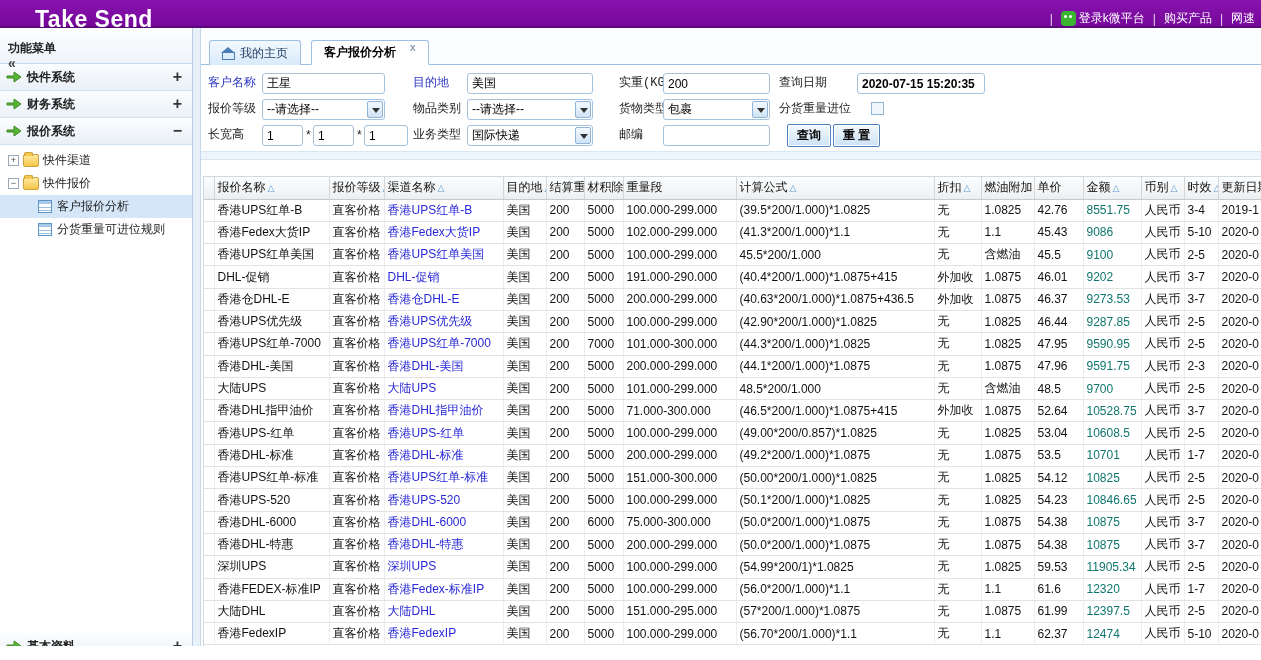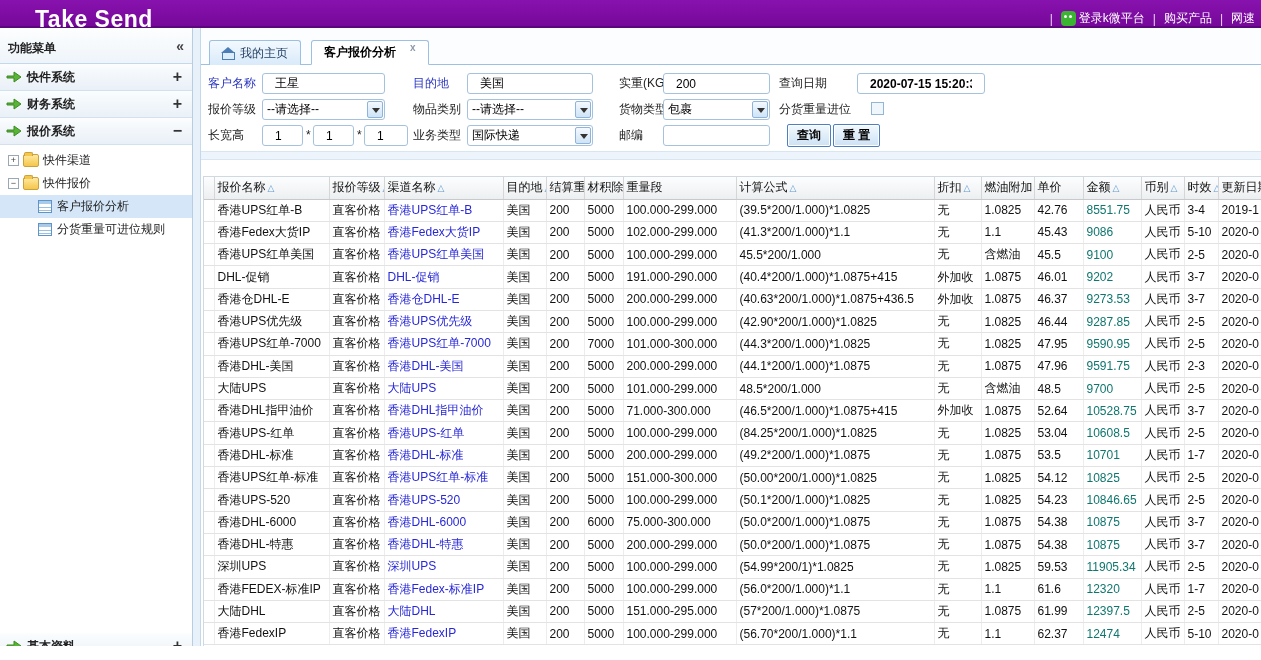--- a/index.html
+++ b/index.html
@@ -22,21 +22,21 @@
 
   
   .main { display:flex; height:618px; }
   .sidebar { width:193px; border-right:1px solid #b9cde2; position:relative; background:#fff;
     flex:none; overflow:hidden; }
   .splitter { width:8px; background:#e8f1fa; border-right:1px solid #c4d8ec; flex:none; }
   .content { flex:1; position:relative; overflow:hidden; background:#fff; }
 
   
   .sb-header { height:36px; padding:12px 8px 0 8px; border-bottom:1px solid #c4d8ec;
-    background:linear-gradient(#fdfefe,#eef4fa); display:flex; justify-content:space-between; }
+    background:linear-gradient(#fdfefe,#eef4fa); display:flex; justify-content:space-between;flex-direction:column; }
   .sb-title { font-weight:bold; color:#222; }
   .sb-collapse { color:#444; font-weight:bold; font-size:14px; cursor:pointer; line-height:12px; }
   .accordion { height:27px; display:flex; align-items:center; padding:0 10px 0 6px;
     background:linear-gradient(#fbfdfe,#e9f0f7); border-bottom:1px solid #d3e1ef; cursor:pointer; }
   .accordion .lbl { font-weight:bold; color:#222; flex:1; margin-left:5px; }
   .accordion .st { font-size:16px; font-weight:bold; color:#333; }
   .arrow-ic { width:16px; height:14px; flex:none; }
   .tree { padding:4px 0 0 0; background:#fff; }
   .tree-row { height:23px; display:flex; align-items:center; cursor:pointer; color:#222; }
   .tree-row.selected { background:#d4e6f8; }
@@ -62,23 +62,23 @@
   .tab.active { background:#fff; font-weight:bold; color:#000; border-bottom:1px solid #fff; }
   .tab .home-ic { width:13px; height:12px; margin-right:5px; position:relative; }
   .home-ic:before { content:""; position:absolute; left:0; top:5px; width:11px; height:6px;
     border:1px solid #4a7db5; background:#dcecfa; }
   .home-ic:after { content:""; position:absolute; left:-1px; top:0; width:0; height:0;
     border-left:7px solid transparent; border-right:7px solid transparent; border-bottom:6px solid #4a7db5; }
   .tab .close-x { margin-left:14px; margin-top:-10px; color:#8a9aac; font-size:10px; font-weight:bold; }
 
   
   .form-panel { position:relative; height:87px; background:#fff; border-bottom:1px solid #d8e6f2; }
-  .flbl { position:absolute; color:#222; line-height:21px; white-space:nowrap; }
+  .flbl { position:absolute; color:#222; line-height:21px; white-space:nowrap;font-family:Liberation Mono, monospace; }
   .flbl.blue { color:#2a35c0; }
-  .fin { position:absolute; height:21px; border:1px solid #a4c2de; border-radius:3px; padding:0 12px;
+  .fin { position:absolute; height:21px; border:1px solid #a4c2de; border-radius:3px; padding:0 4px;
     font-size:12px; color:#000; background:#fff; font-family:inherit; }
   .fsel { position:absolute; height:21px; border:1px solid #a4c2de; border-radius:3px; background:#fff;
     display:flex; align-items:center; cursor:pointer; }
   .fsel .stext { flex:1; padding:0 4px; white-space:nowrap; overflow:hidden; }
   .fsel .sbtn { width:16px; height:17px; margin:1px; background:linear-gradient(#f4f9fe,#cfe4f6);
     border:1px solid #8fb4d9; border-radius:2px; position:relative; flex:none; }
   .fsel .sbtn:after { content:""; position:absolute; left:4px; top:6px; border-left:4px solid transparent;
     border-right:4px solid transparent; border-top:5px solid #333; }
   .star { position:absolute; color:#222; line-height:21px; }
   .fchk { position:absolute; width:13px; height:13px; border:1px solid #93b6d6; background:#eff6fc; }
@@ -455,21 +455,21 @@
             </tr>
             <tr>
               <td></td>
               <td>香港UPS-红单</td>
               <td>直客价格</td>
               <td class="link">香港UPS-红单</td>
               <td>美国</td>
               <td>200</td>
               <td>5000</td>
               <td>100.000-299.000</td>
-              <td>(84.25*200/1.000)*1.0825</td>
+              <td>(49.00*200/0.857)*1.0825</td>
               <td>无</td>
               <td>1.0825</td>
               <td>53.04</td>
               <td class="red">10608.5</td>
               <td>人民币</td>
               <td>2-5</td>
               <td>2020-0</td>
             </tr>
             <tr>
               <td></td>

